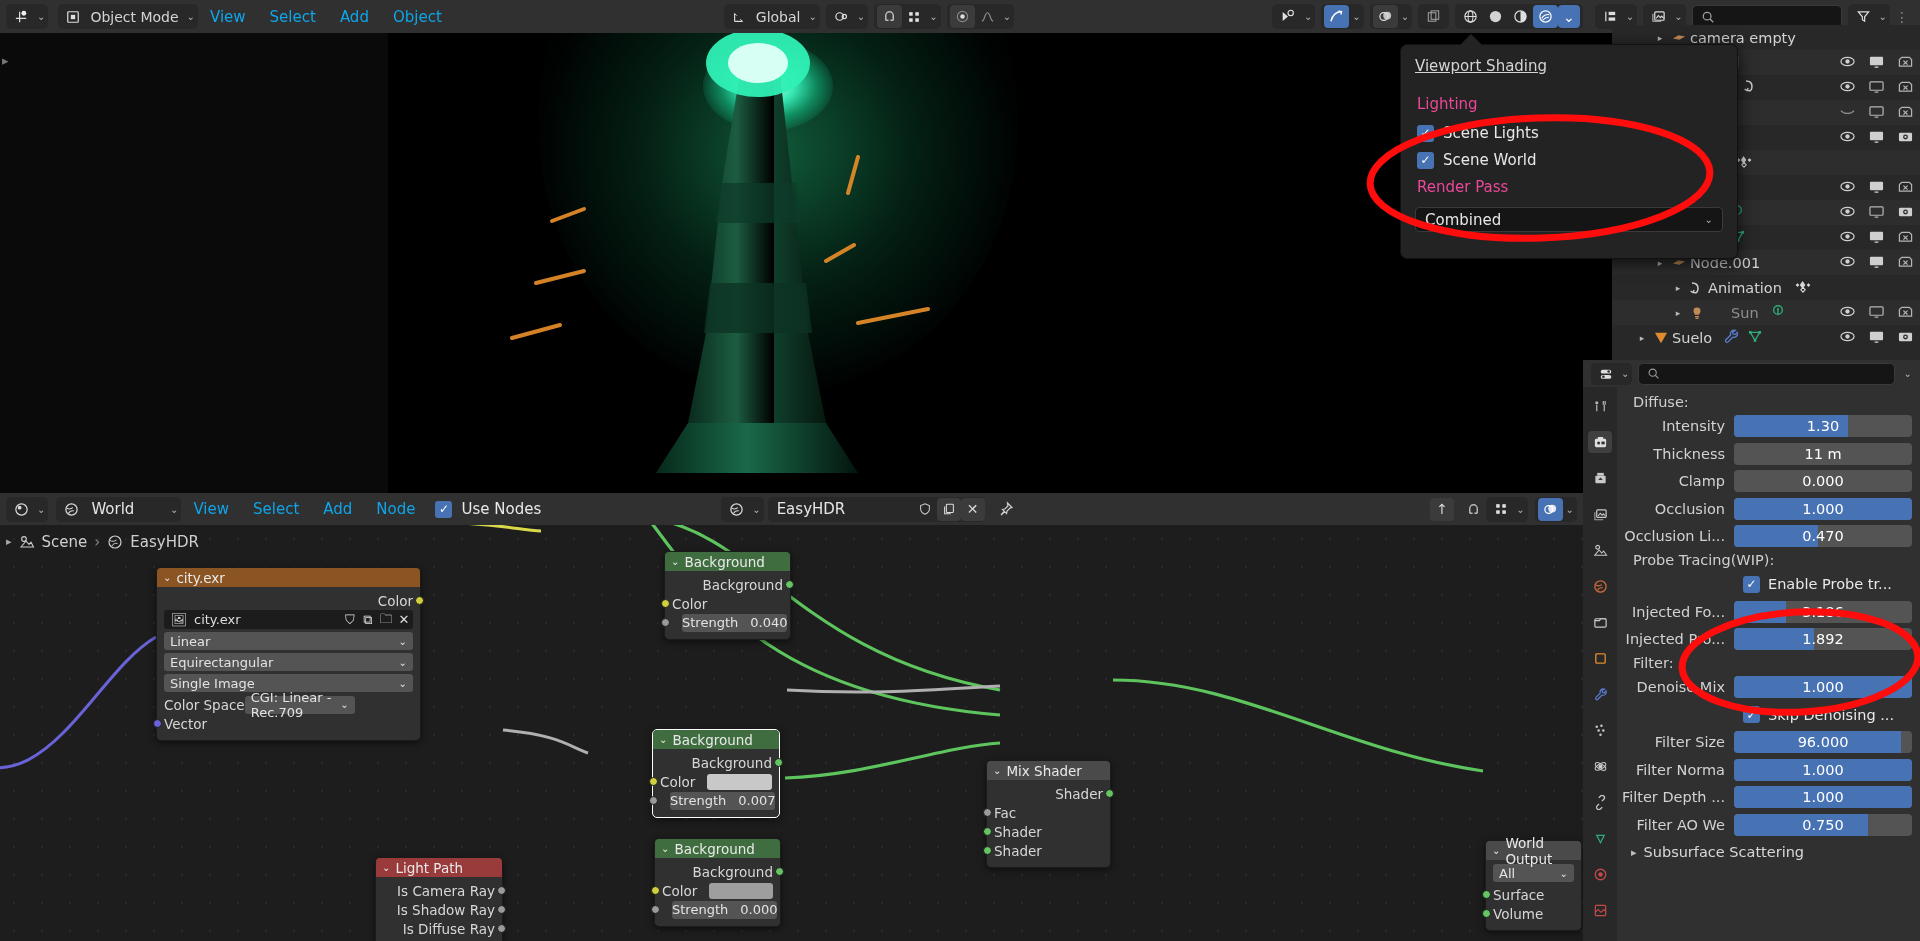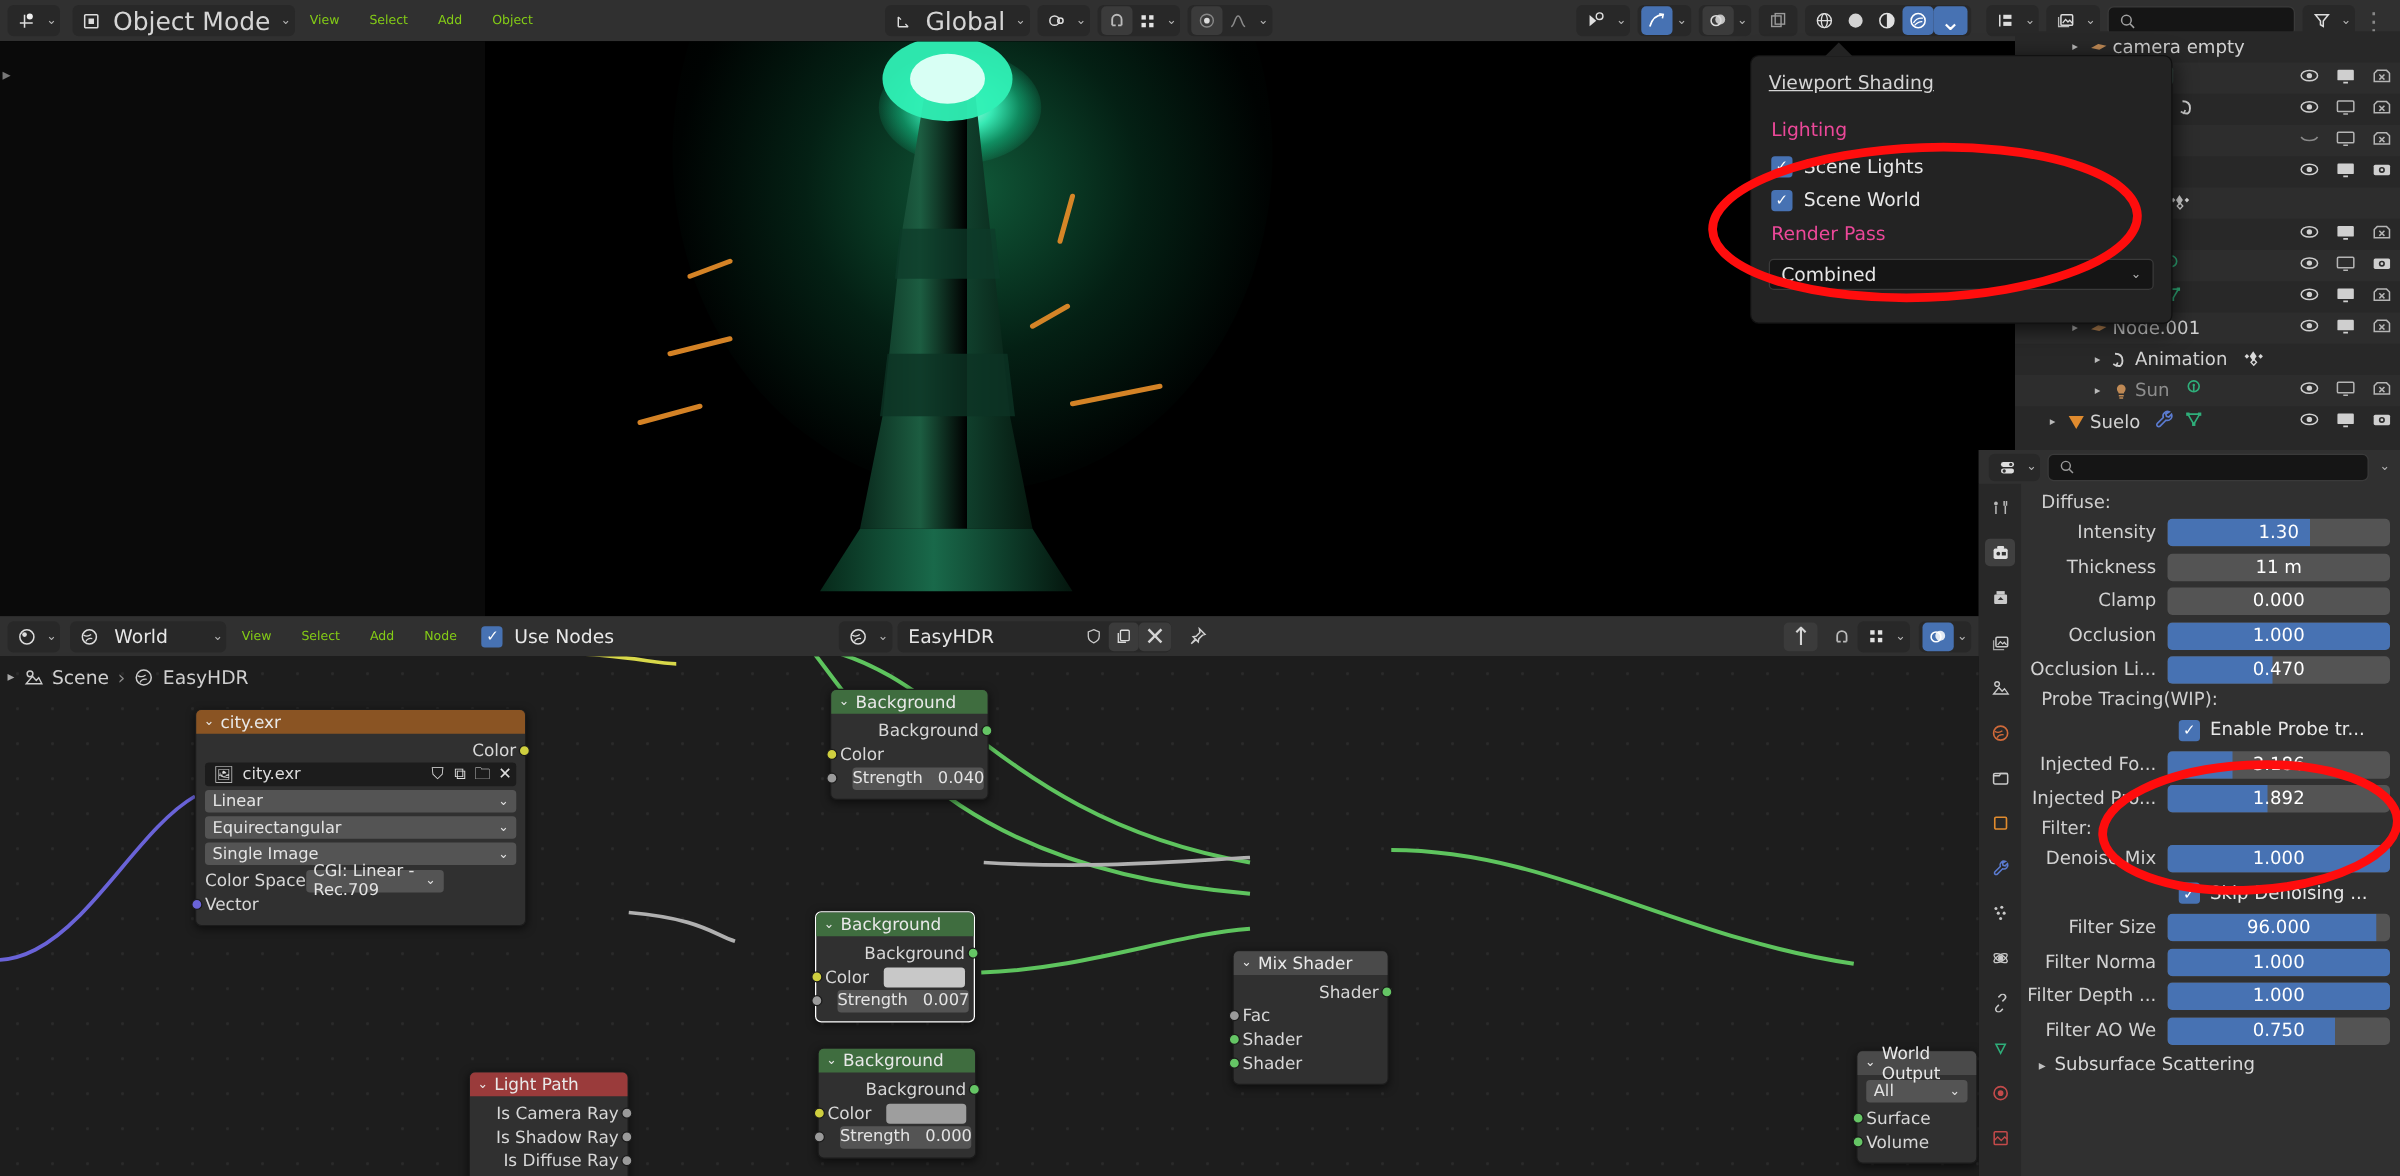--- a/index.html
+++ b/index.html
@@ -5,25 +5,25 @@
   * { box-sizing: border-box; margin:0; padding:0; }
   html,body { width:1920px; height:941px; overflow:hidden; background:#1d1d1d;
     font-family:"DejaVu Sans","Liberation Sans",sans-serif; font-size:15px; color:#e6e6e6; }
   #app { position:relative; width:1920px; height:941px; }
 
   
   .topbar { position:absolute; left:0; top:0; width:1920px; height:33px; background:#303030;
             display:flex; align-items:center; gap:0px; padding:0 6px; }
   .tb-group { display:flex; align-items:center; background:#282828; border-radius:5px; height:25px; padding:0 3px; }
   .tb-btn { display:flex; align-items:center; justify-content:center; height:23px; min-width:24px;
-            padding:0 5px; border-radius:4px; color:#d5d5d5; font-size:20px; }
+            padding:0 5px; border-radius:4px; color:#d5d5d5; font-size:14px; }
   .tb-btn.hi { background:#4772b3; color:#fff; }
   .tb-btn.dim { color:#7d7d7d; }
   .tb-btn.on  { background:#3b3b3b; }
-  .tb-menu { padding:0 12px; font-size:10px; color:#84cc16; height:25px; display:flex; align-items:center; }
+  .tb-menu { padding:0 12px; font-size:15px; color:#0ea5e9; height:25px; display:flex; align-items:center; }
   .caret { font-size:10px; margin-left:3px; color:#b5b5b5; }
   .tb-sep { width:10px; }
   .tb-search { width:150px; height:24px; background:#151515; border:1px solid #3a3a3a; border-radius:5px;
                display:flex; align-items:center; gap:6px; padding:0 8px; color:#888; }
 
   
   .viewport { position:absolute; left:0; top:33px; width:1920px; height:460px; background:#000; overflow:hidden; }
   .vp-left { position:absolute; left:0; top:0; width:388px; height:460px; background:#0a0a0a; }
   .vp-right { position:absolute; left:1166px; top:0; width:754px; height:460px; background:#000; }
   .vp-gizmo { position:absolute; left:2px; top:20px; color:#777; font-size:13px; }
@@ -47,21 +47,21 @@
                border-right:11px solid transparent; border-bottom:11px solid #232323; z-index:41; }
 
   
   .outliner { position:absolute; left:1612px; top:25px; width:308px; height:335px; background:#282828;
               overflow:hidden; font-size:14.5px; }
   .ol-row { display:flex; align-items:center; height:25px; padding-left:6px; position:relative; }
   .ol-row.alt { background:#2d2d2d; }
   .ol-tri { width:16px; color:#b9b9b9; font-size:9px; display:flex; align-items:center; justify-content:center; }
   .ol-ico { width:22px; display:flex; align-items:center; justify-content:center; }
   .ol-name { color:#d2d2d2; white-space:nowrap; }
-  .ol-name.dim { color:#8e8e8e; }
+  .ol-name.dim { color:#8e8e8e;margin-left:23px; }
   .ol-extra { display:flex; align-items:center; gap:6px; margin-left:10px; }
   .ol-right { position:absolute; right:6px; display:flex; align-items:center; gap:12px; }
   .ol-right span { color:#c8c8c8; }
 
   
   .props { position:absolute; left:1583px; top:360px; width:337px; height:581px; background:#303030; }
   .props-head { height:27px; background:#303030; display:flex; align-items:center; gap:6px; padding:0 8px; }
   .props-search { flex:1; height:22px; background:#151515; border:1px solid #3a3a3a; border-radius:5px;
                   display:flex; align-items:center; padding:0 8px; color:#7d7d7d; }
   .props-tabs { position:absolute; left:0; top:27px; width:34px; bottom:0; background:#282828;

